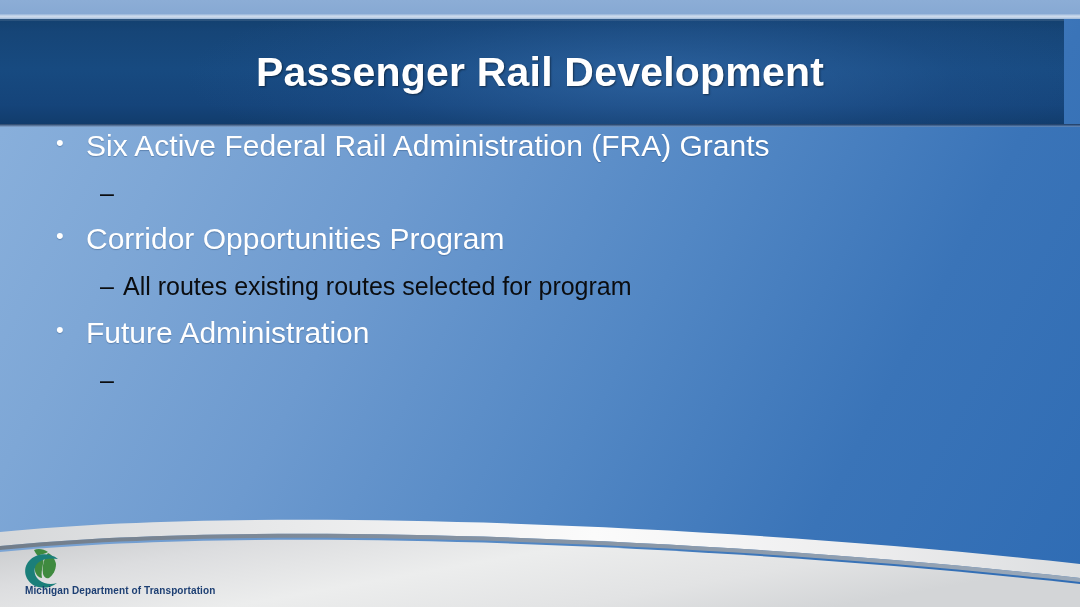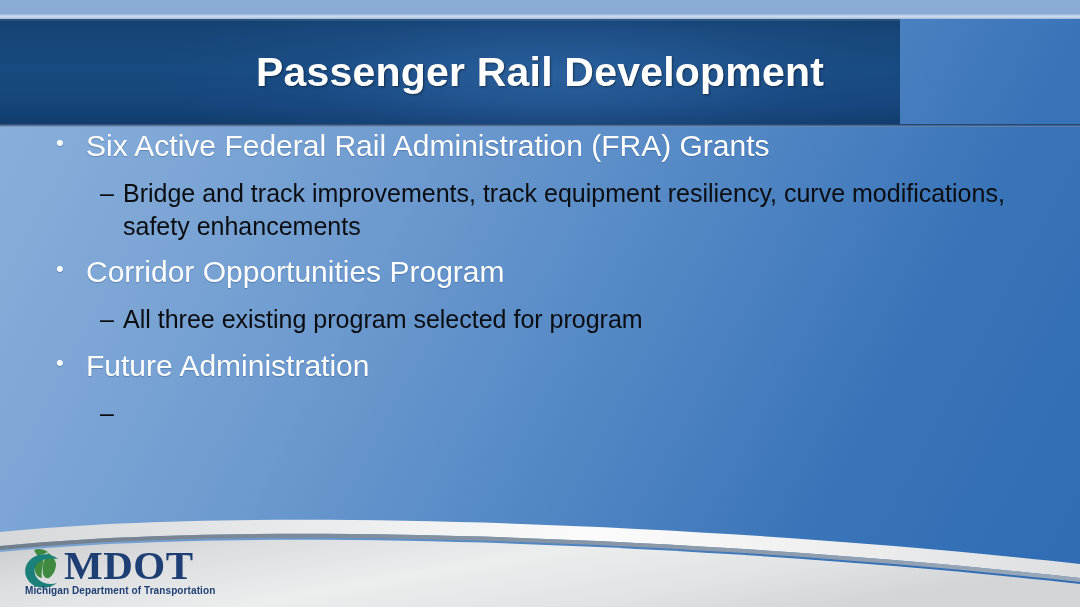--- a/index.html
+++ b/index.html
@@ -29,21 +29,21 @@
     left: 0; top: 0;
     width: 1080px;
     height: 19px;
     background: linear-gradient(180deg, #8cadd6 0%, #87a9d3 72%, #b9cde6 80%, #cfdcec 88%, #9fbada 100%);
   }
 
   
   .banner {
     position: absolute;
     left: 0; top: 19px;
-    width: 900px;
+    width: 1064px;
     height: 105px;
     background:
       radial-gradient(ellipse 62% 130% at 62% 55%, rgba(60,115,180,0.55) 0%, rgba(40,90,155,0.22) 45%, rgba(0,0,0,0) 72%),
       linear-gradient(180deg, #13406f 0%, #164577 12%, #174a80 48%, #15447a 82%, #113c6c 100%);
     box-shadow: 0 2px 0 0 rgba(255,255,255,0.10) inset;
   }
   .banner::after {
     content: "";
     position: absolute;
     left: 0; bottom: -3px;
@@ -167,35 +167,34 @@
   <div class="body">
 
     <div class="group">
       <div class="lvl1">
         <span class="marker">•</span>
         <span class="txt">Six Active Federal Rail Administration (FRA) Grants</span>
       </div>
       <div class="sp-a"></div>
       <div class="lvl2">
         <span class="marker">–</span>
-        <span class="txt">Bridge and track improvements, track equipment resiliency, curve modifications, safety enhancements</span>
       </div>
     </div>
 
     <div class="sp-b"></div>
 
     <div class="group">
       <div class="lvl1">
         <span class="marker">•</span>
         <span class="txt">Corridor Opportunities Program</span>
       </div>
       <div class="sp-a"></div>
       <div class="lvl2">
         <span class="marker">–</span>
-        <span class="txt">All three existing program selected for program</span>
+        <span class="txt">All routes existing routes selected for program</span>
       </div>
     </div>
 
     <div class="sp-c"></div>
 
     <div class="group">
       <div class="lvl1">
         <span class="marker">•</span>
         <span class="txt">Future Administration</span>
       </div>
@@ -242,17 +241,16 @@
 
   <div class="logo">
     <svg width="54" height="44" viewBox="0 0 54 44" style="position:absolute;left:0;top:4px;">
 
       <path d="M16,3 C20,1 26,2 30,5 C27,7 23,7 20,9 C18,7 17,5 16,3 Z" fill="#3f8a3f"></path>
       <path d="M30,6 C34,8 37,12 38,17 C38,23 35,28 31,31 C28,32 26,30 25,27 C24,22 25,16 27,11 C28,9 29,7 30,6 Z" fill="#3f8a3f"></path>
       <path d="M22,10 C25,10 26,13 25,17 C24,22 23,27 24,31 C21,31 18,28 17,24 C16,18 18,12 22,10 Z" fill="#3f8a3f"></path>
 
       <path d="M40,12 C31,5 18,6 11,14 C4,22 7,34 17,39 C24,42 33,41 39,36 C33,38 26,37 21,33 C15,28 15,19 21,15 C26,11 34,11 40,12 Z" fill="#1b7f7a"></path>
     </svg>
-    <div class="logo-word">MDOT</div>
     <div class="logo-tag">Michigan Department of Transportation</div>
   </div>
 
 </div>
 
 </body></html>

